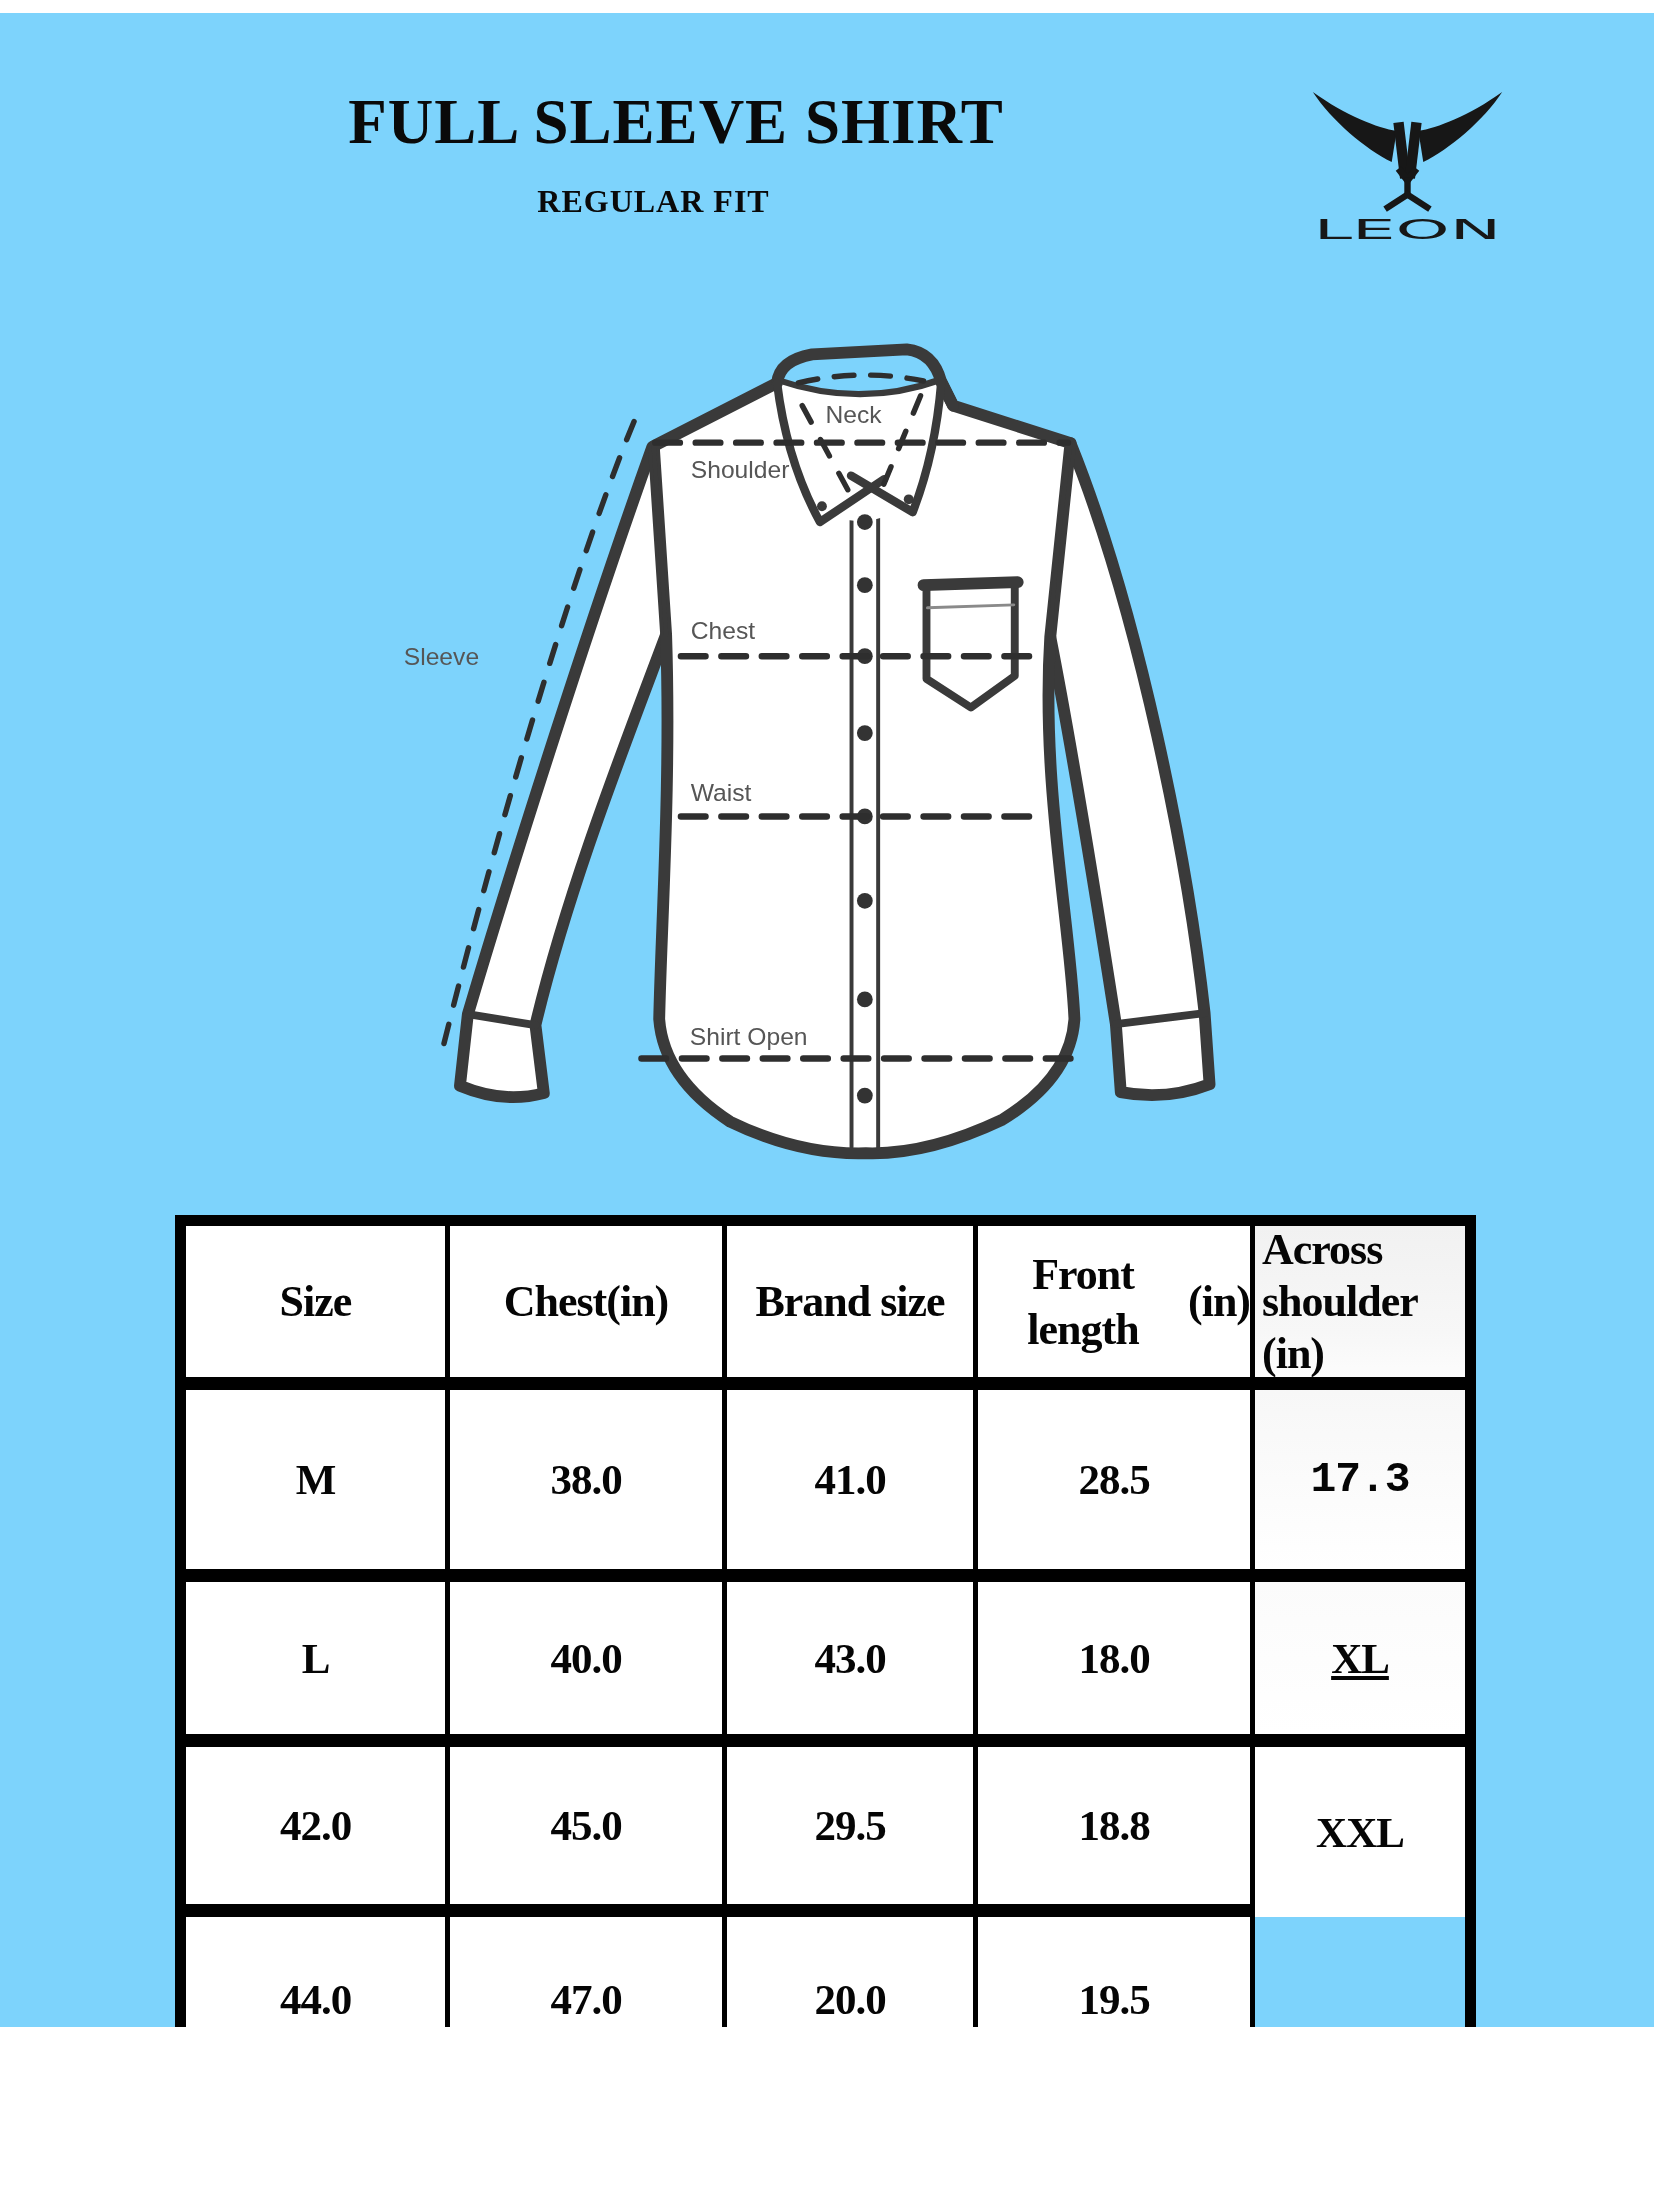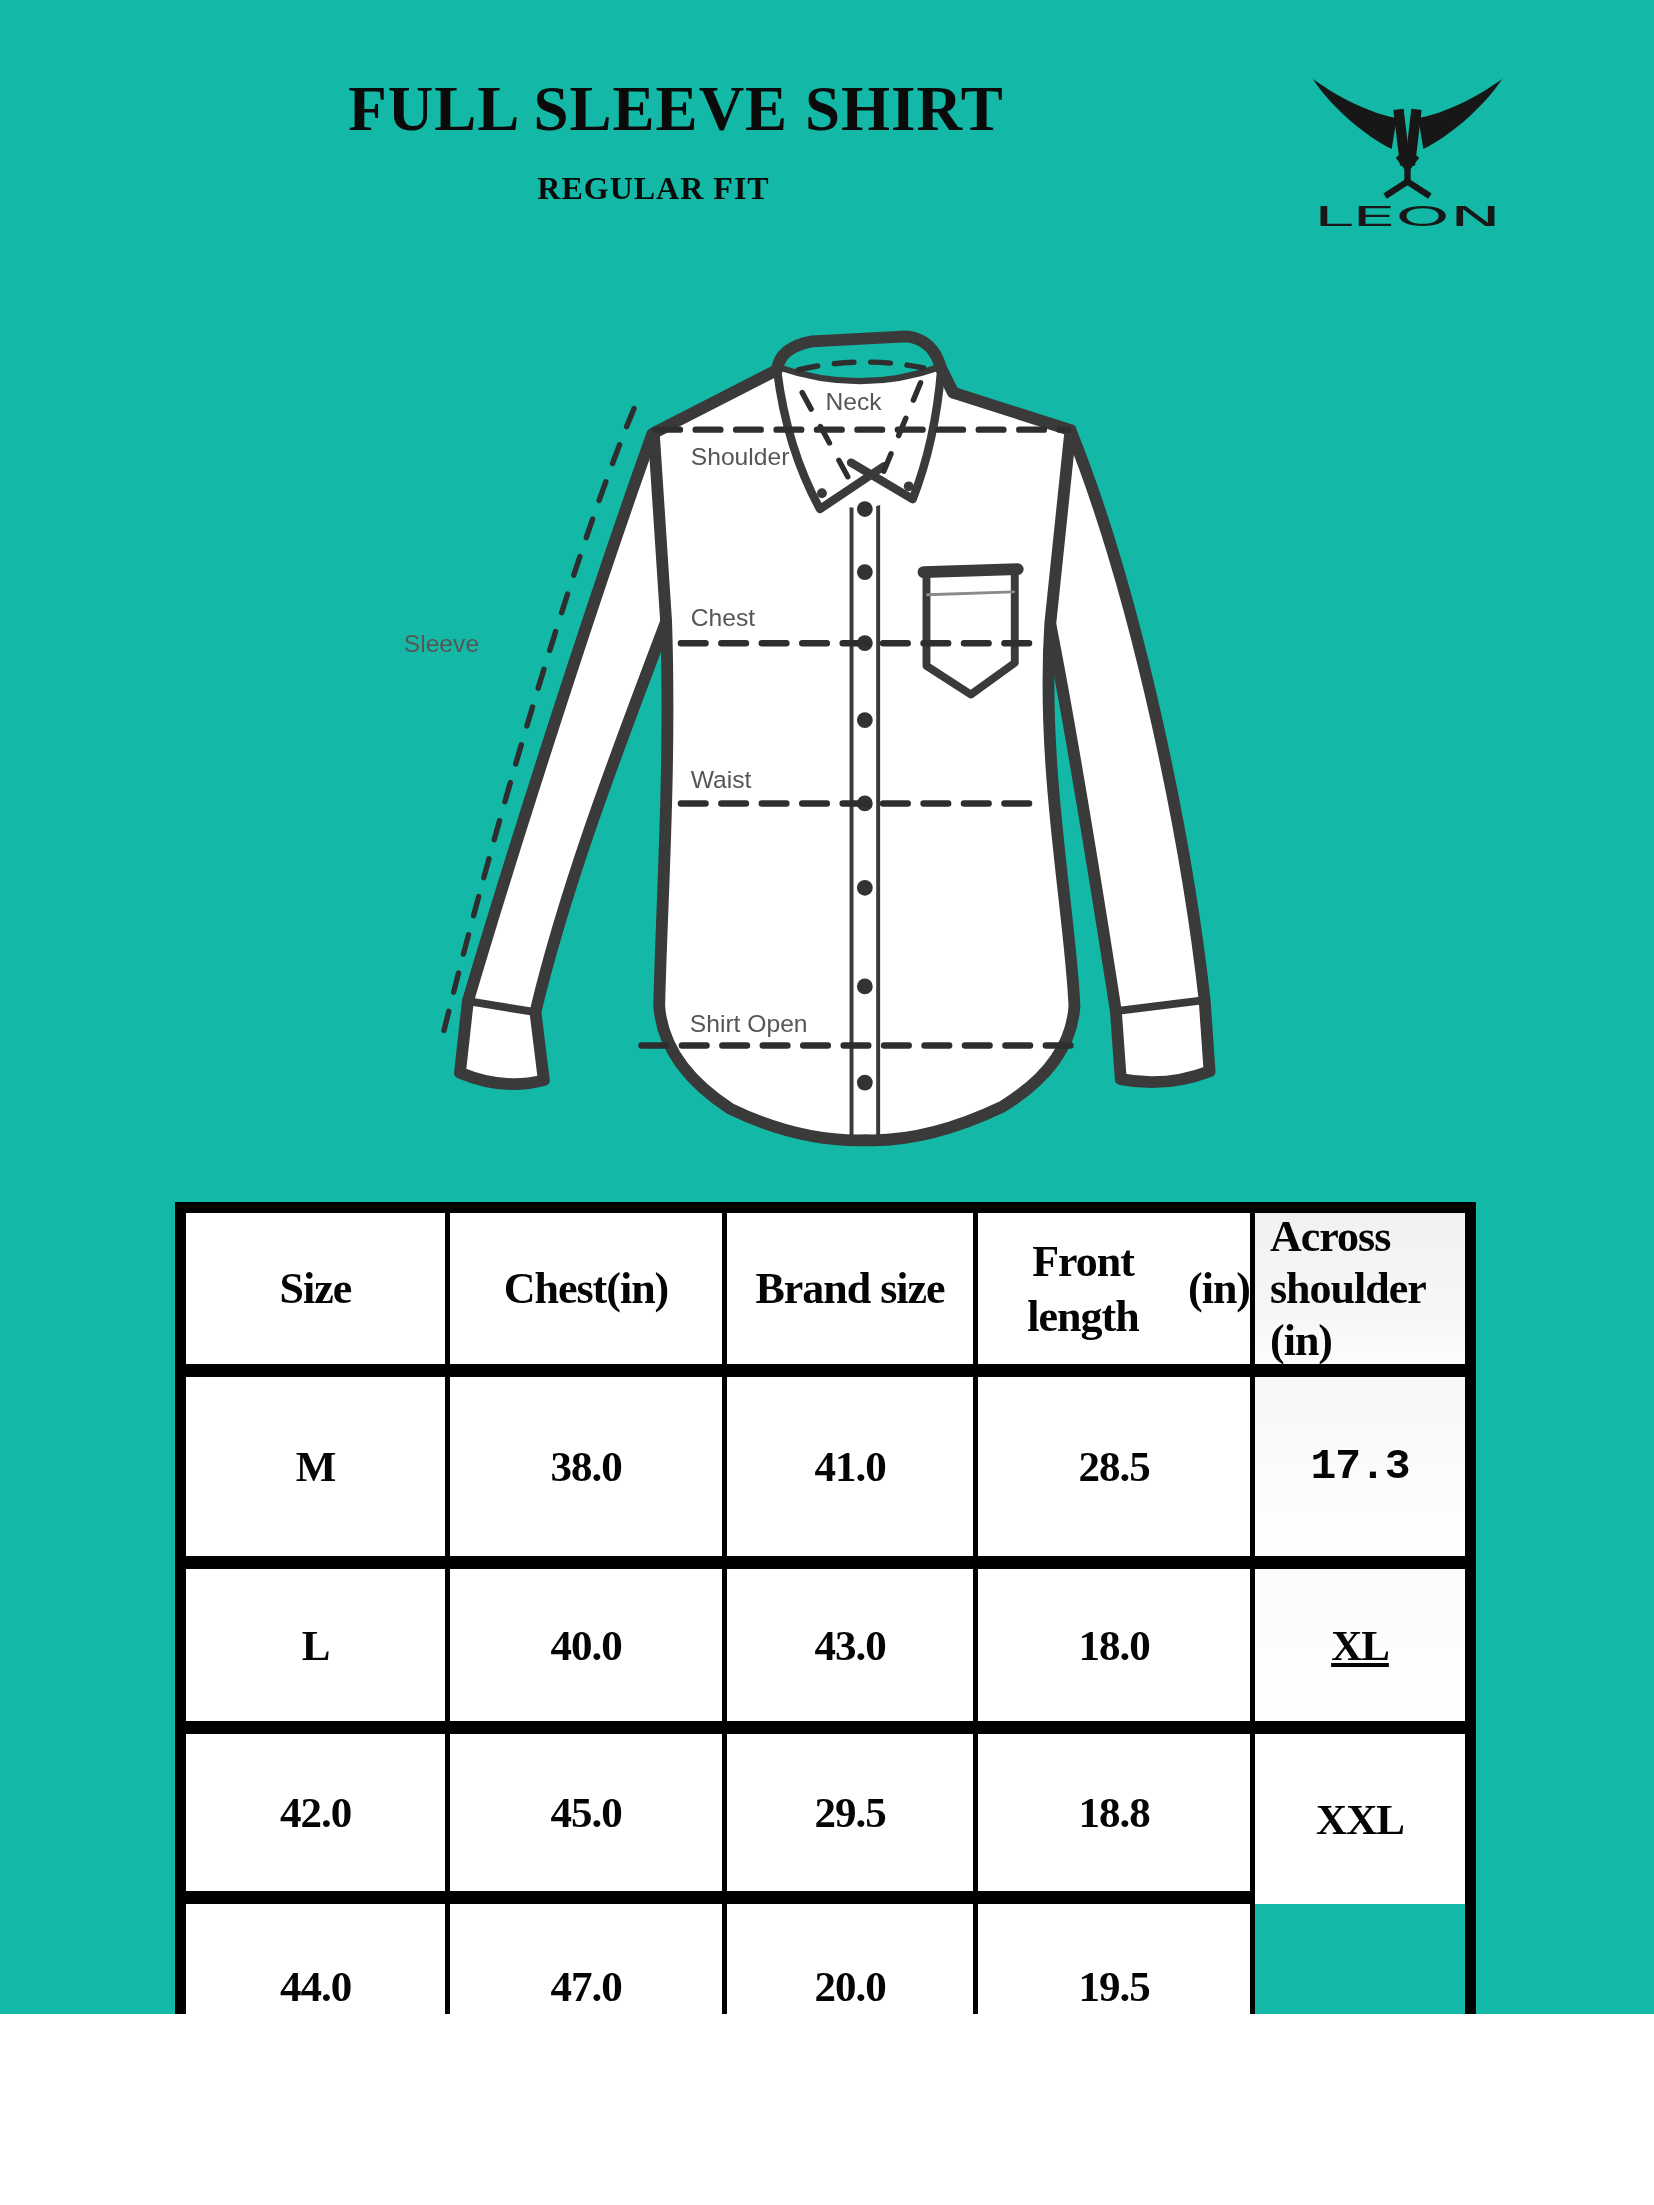--- a/index.html
+++ b/index.html
@@ -1,17 +1,17 @@
 <!DOCTYPE html>
 <html style="font-size:8px"><head>
 <meta charset="utf-8">
 <style>
   html,body{margin:0;padding:0;background:#ffffff;}
-  #canvas{position:relative;width:1654px;height:2014px;background:#14b8a6;overflow:hidden;
-          font-family:"Liberation Serif",serif;}
+  #canvas{position:relative;width:1654px;height:2014px;background:#7dd3fc;overflow:hidden;
+          font-family:"Liberation Serif",serif;margin-top:13px;}
 
   
   .title{position:absolute;left:168px;top:74px;width:1016px;text-align:center;
          font-weight:bold;font-size:63px;line-height:1.12;letter-spacing:1px;color:#0a0a0a;
          font-family:"Liberation Serif",serif;}
   .subtitle{position:absolute;left:168px;top:171px;width:971px;text-align:center;
          font-weight:bold;font-size:32px;line-height:1.1;letter-spacing:1px;color:#0a0a0a;
          font-family:"Liberation Serif",serif;}
 
   
@@ -28,21 +28,21 @@
         grid-template-columns:264px 277px 251px 277px 210px;
         grid-template-rows:164px 192px 165px 170px 164px;}
   .grid>div{box-sizing:border-box;border-right:5px solid #000;border-bottom:13px solid #000;
             display:flex;align-items:center;justify-content:center;background:#fff;
             font-weight:bold;color:#050505;}
   .grid>div:nth-child(5n){border-right:none;}
   .grid>div:nth-last-child(-n+5){border-bottom:none;}
   .hc{font-size:44px;line-height:55px;letter-spacing:-1px;text-align:center;}
   .hc.multi{flex-direction:row;}
   .hc.left{flex-direction:column;align-items:flex-start;justify-content:center;
-           padding-left:15px;line-height:52px;text-align:left;}
+           padding-left:7px;line-height:52px;text-align:left;}
   .dc{font-size:43px;letter-spacing:-1px;}
   
   .grid>div:nth-child(5){background:linear-gradient(180deg,#f1f1f1 0%,#f7f7f7 70%,#fcfcfc 100%);}
   .grid>div:nth-child(10){background:linear-gradient(180deg,#f7f7f7,#ffffff);font-family:Liberation Mono, monospace;}
   .grid>div:nth-child(15){background:linear-gradient(180deg,#fbfbfb,#ffffff);text-decoration:underline;}
 </style>
 </head>
 <body>
 
 <div id="canvas">

